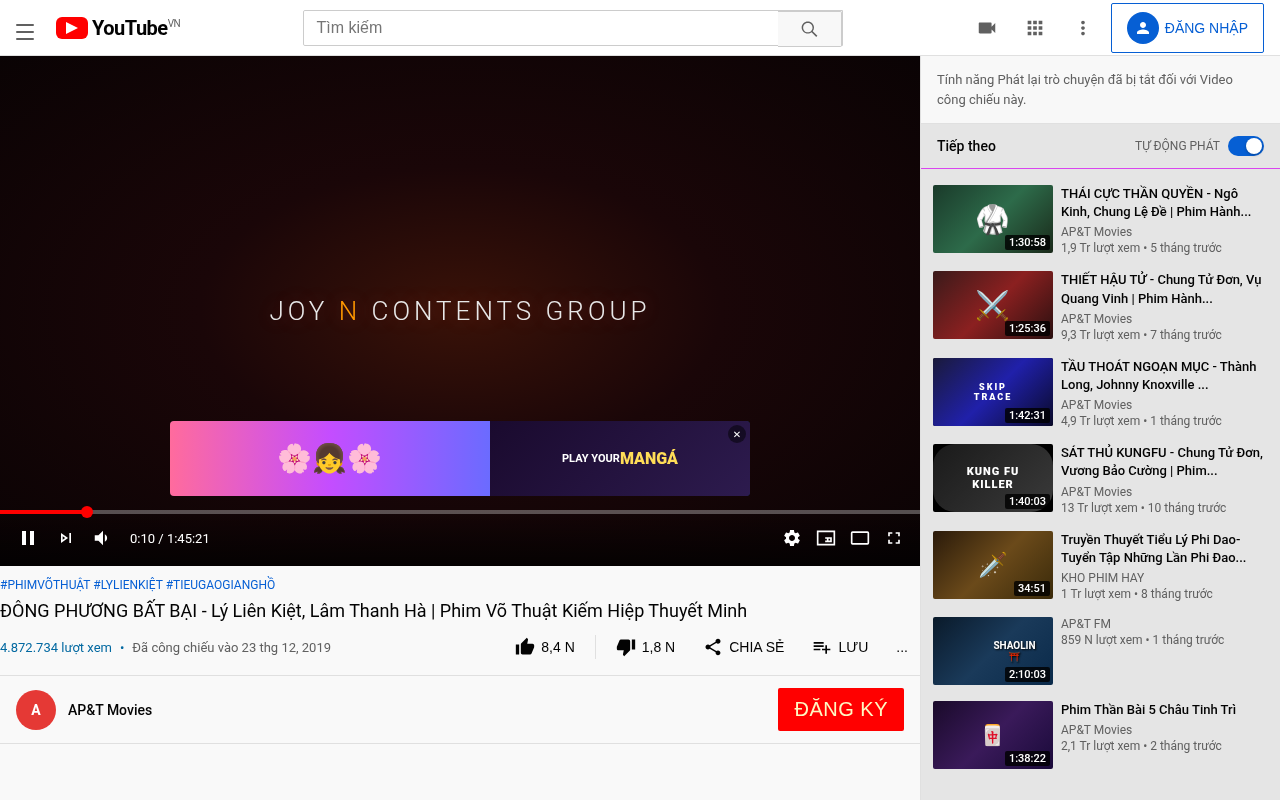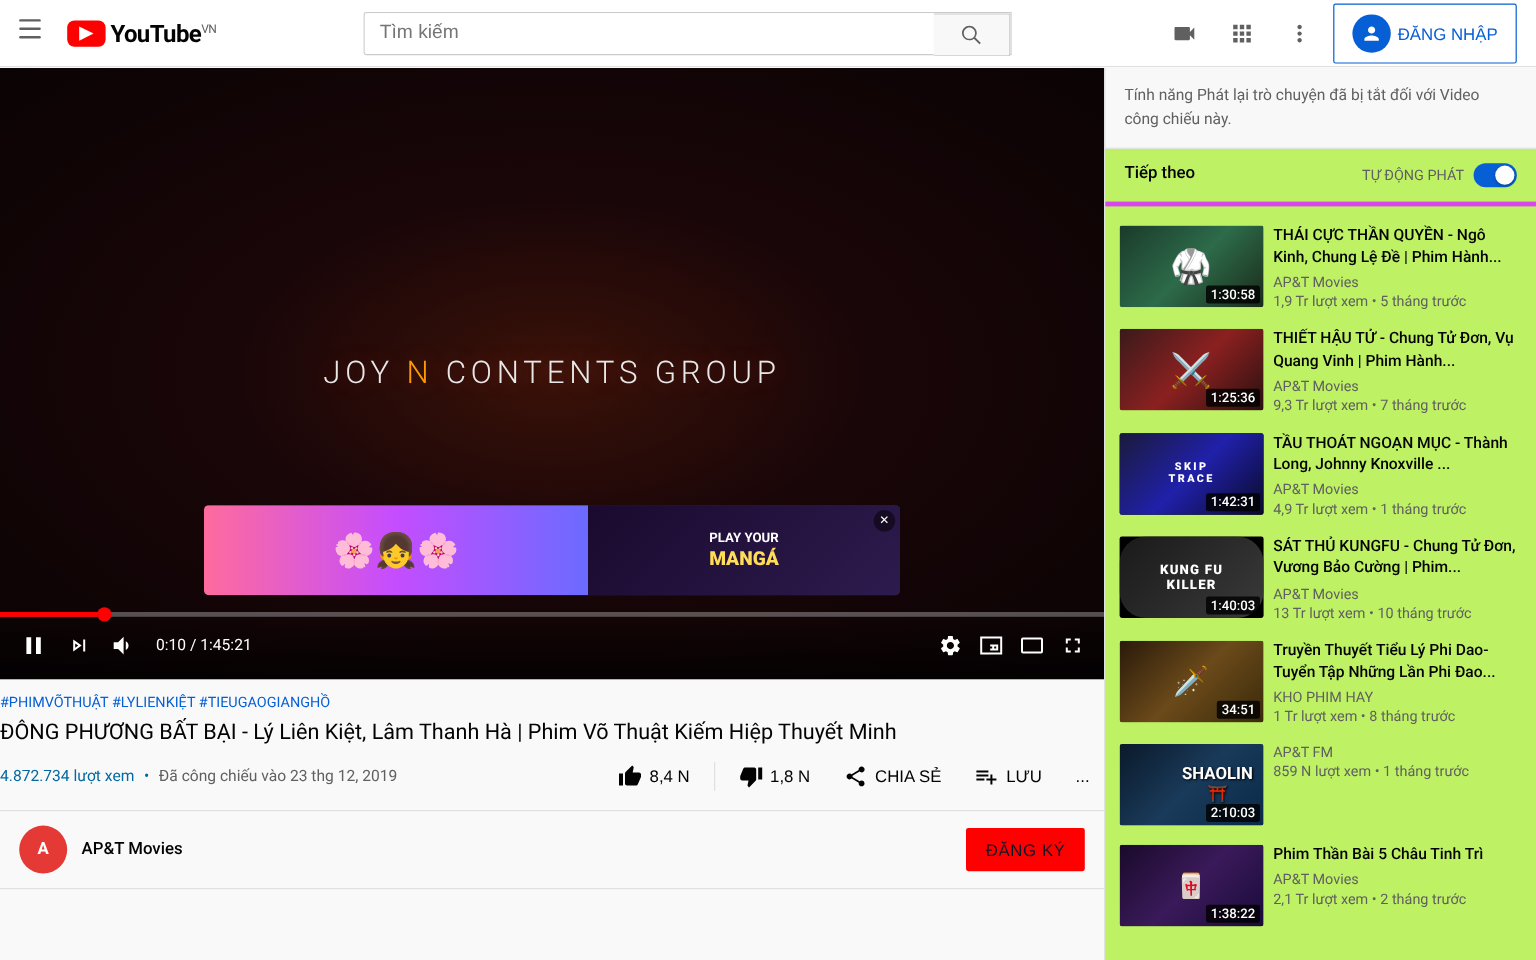--- a/index.html
+++ b/index.html
@@ -6,21 +6,21 @@
     body { font-family: 'Roboto', Arial, sans-serif; background: #f9f9f9; width: 1280px; height: 800px; overflow: hidden; font-size: 13px; color: #030303; }
 
     
     .header {
       display: flex; align-items: center;
       height: 56px; padding: 0 16px;
       background: #fff;
       border-bottom: 1px solid #e0e0e0;
       position: fixed; top: 0; left: 0; right: 0; z-index: 100;
     }
-    .header-left { display: flex; align-items: flex-start; gap: 16px; }
+    .header-left { display: flex; align-items: flex-end; gap: 16px; }
     .hamburger-icon { cursor: pointer; display: flex; flex-direction: column; gap: 5px; width: 24px; }
     .hamburger-icon span { display: block; height: 2px; background: #606060; border-radius: 1px; }
     .hamburger-icon span:first-child { width: 18px; }
     .hamburger-icon span:nth-child(2) { width: 18px; }
     .hamburger-icon span:last-child { width: 18px; }
     .logo { display: flex; align-items: center; gap: 4px; text-decoration: none; }
     .logo-yt { width: 32px; height: 22px; background: #ff0000; border-radius: 6px; display: flex; align-items: center; justify-content: center; }
     .logo-yt::after { content: ''; border-style: solid; border-width: 6px 0 6px 12px; border-color: transparent transparent transparent #fff; }
     .logo-text { font-size: 20px; font-weight: 700; color: #030303; letter-spacing: -0.5px; }
     .logo-text sup { font-size: 10px; font-weight: 400; color: #606060; vertical-align: super; }
@@ -48,21 +48,21 @@
     .video-bg { position: absolute; inset: 0; background: radial-gradient(ellipse at center, #3a1208 0%, #1a0608 40%, #0a0304 100%); }
     .video-title-overlay { position: relative; z-index: 1; text-align: center; color: #fff; }
     .video-title-overlay .brand-text { font-size: 26px; font-weight: 300; letter-spacing: 4px; color: #e8e8e8; text-shadow: 0 0 20px rgba(255,100,100,0.3); }
     .video-title-overlay .brand-highlight { color: #ff9900; }
 
     
     .ad-banner { position: absolute; bottom: 70px; left: 50%; transform: translateX(-50%); width: 580px; height: 75px; background: linear-gradient(135deg, #1a1a2e 0%, #16213e 50%, #0f3460 100%); border-radius: 4px; display: flex; align-items: center; overflow: hidden; cursor: pointer; }
     .ad-banner-content { display: flex; width: 100%; height: 100%; }
     .ad-anime-section { width: 320px; height: 100%; background: linear-gradient(90deg, #ff6b9d, #c44dff, #6b6bff); display: flex; align-items: center; justify-content: center; position: relative; overflow: hidden; }
     .ad-anime-chars { color: #fff; font-size: 28px; line-height: 1; }
-    .ad-right-section { flex: 1; background: linear-gradient(135deg, #1a0a2e, #2d1b4e); display: flex; flex-direction: column; align-items: center; justify-content: center; padding: 8px; }
+    .ad-right-section { flex: 1; background: linear-gradient(135deg, #1a0a2e, #2d1b4e); display: flex; align-items: center; justify-content: center; padding: 8px; }
     .ad-play-text { color: #fff; font-size: 11px; font-weight: 700; text-align: center; line-height: 1.2; }
     .ad-game-text { color: #ffdd57; font-size: 16px; font-weight: 900; }
     .ad-close { position: absolute; top: 4px; right: 4px; width: 18px; height: 18px; background: rgba(0,0,0,0.5); border-radius: 50%; display: flex; align-items: center; justify-content: center; color: #fff; font-size: 10px; cursor: pointer; z-index: 10; }
 
     
     .video-controls { position: absolute; bottom: 0; left: 0; right: 0; height: 56px; background: linear-gradient(transparent, rgba(0,0,0,0.7)); display: flex; align-items: center; padding: 0 12px; gap: 8px; }
     .progress-bar { position: absolute; top: 0; left: 0; right: 0; height: 4px; background: rgba(255,255,255,0.3); cursor: pointer; }
     .progress-fill { height: 100%; width: 9.5%; background: #ff0000; position: relative; }
     .progress-fill::after { content: ''; position: absolute; right: -6px; top: -4px; width: 12px; height: 12px; border-radius: 50%; background: #ff0000; }
     .ctrl-btn { background: none; border: none; cursor: pointer; color: #fff; display: flex; align-items: center; padding: 4px; }
@@ -78,26 +78,26 @@
     .video-views { color: #0369a1; font-size: 13px; }
     .video-date { color: #606060; font-size: 13px; }
     .action-btn { display: flex; align-items: center; gap: 6px; padding: 6px 12px; border: none; background: none; cursor: pointer; font-size: 14px; color: #030303; border-radius: 2px; }
     .action-divider { width: 1px; height: 24px; background: #e0e0e0; margin: 0 4px; }
 
     
     .channel-row { display: flex; align-items: center; padding: 12px 16px; border-top: 1px solid #e0e0e0; border-bottom: 1px solid #e0e0e0; }
     .channel-avatar { width: 40px; height: 40px; border-radius: 50%; background: #e53935; display: flex; align-items: center; justify-content: center; color: #fff; font-weight: 700; font-size: 14px; margin-right: 12px; overflow: hidden; flex-shrink: 0; }
     .channel-info { flex: 1; }
     .channel-name { font-size: 14px; font-weight: 500; }
-    .subscribe-btn { padding: 10px 16px; background: #ff0000; color: #0f172a; border: none; border-radius: 2px; font-size: 14px; font-weight: 500; cursor: pointer; letter-spacing: 0.5px; }
-
-    
-    .sidebar { width: 360px; flex-shrink: 0; padding: 0; background: #bef264; border-left: 1px solid #e0e0e0; overflow-y: auto; height: 100%; }
+    .subscribe-btn { padding: 10px 16px; background: #ff0000; color: #fef9c3; border: none; border-radius: 2px; font-size: 20px; font-weight: 500; cursor: pointer; letter-spacing: 0.5px; }
+
+    
+    .sidebar { width: 360px; flex-shrink: 0; padding: 0; background: #e5e5e5; border-left: 1px solid #e0e0e0; overflow-y: auto; height: 100%; }
     .autoplay-notice { background: #f8f8f8; padding: 14px 16px; margin: 0; border-bottom: 1px solid #e0e0e0; font-size: 13px; color: #606060; line-height: 1.5; }
-    .sidebar-header { display: flex; align-items: flex-start; justify-content: space-between; padding: 12px 16px; border-bottom: 4px solid #d946ef; }
+    .sidebar-header { display: flex; align-items: center; justify-content: space-between; padding: 12px 16px; border-bottom: 1px solid #d946ef; }
     .sidebar-title { font-size: 14px; font-weight: 500; color: #030303; }
     .autoplay-label { font-size: 12px; color: #606060; margin-right: 8px; }
     .toggle-switch { width: 36px; height: 20px; background: #065fd4; border-radius: 10px; position: relative; cursor: pointer; }
     .toggle-switch::after { content: ''; position: absolute; width: 16px; height: 16px; background: #fff; border-radius: 50%; top: 2px; right: 2px; box-shadow: 0 1px 3px rgba(0,0,0,0.3); }
 
     
     .sidebar-video-list { padding: 8px 0; }
     .sidebar-item { display: flex; gap: 8px; padding: 8px 12px; cursor: pointer; }
     .thumb-wrap { position: relative; flex-shrink: 0; width: 120px; height: 68px; border-radius: 2px; overflow: hidden; background: #000; }
     .thumb-duration { position: absolute; bottom: 3px; right: 3px; background: rgba(0,0,0,0.8); color: #fff; font-size: 11px; padding: 1px 4px; border-radius: 2px; font-weight: 500; }
@@ -113,21 +113,21 @@
 
     
     .sidebar::-webkit-scrollbar { width: 6px; }
     .sidebar::-webkit-scrollbar-thumb { background: #ccc; border-radius: 3px; }
     .video-section::-webkit-scrollbar { width: 4px; }
     .video-section::-webkit-scrollbar-thumb { background: #ccc; }
 
     
     .thumb-1::after { content: '🥋'; font-size: 28px; display: flex; align-items: center; justify-content: center; height: 100%; }
     .thumb-2::after { content: '⚔️'; font-size: 28px; display: flex; align-items: center; justify-content: center; height: 100%; }
-    .thumb-6-text { color: #fff; font-size: 14px; font-weight: 700; text-align: center; text-shadow: 1px 1px 2px #000; margin-left: 43px; }
+    .thumb-6-text { color: #fff; font-size: 10px; font-weight: 700; text-align: center; text-shadow: 1px 1px 2px #000; margin-left: 43px; }
 
     
     .skiptrace-label { color: #fff; font-size: 9px; font-weight: 900; letter-spacing: 2px; text-align: center; }
   </style>
 </head>
 <body>
 
 <header class="header">
   <div class="header-left">
     <div class="hamburger-icon">

